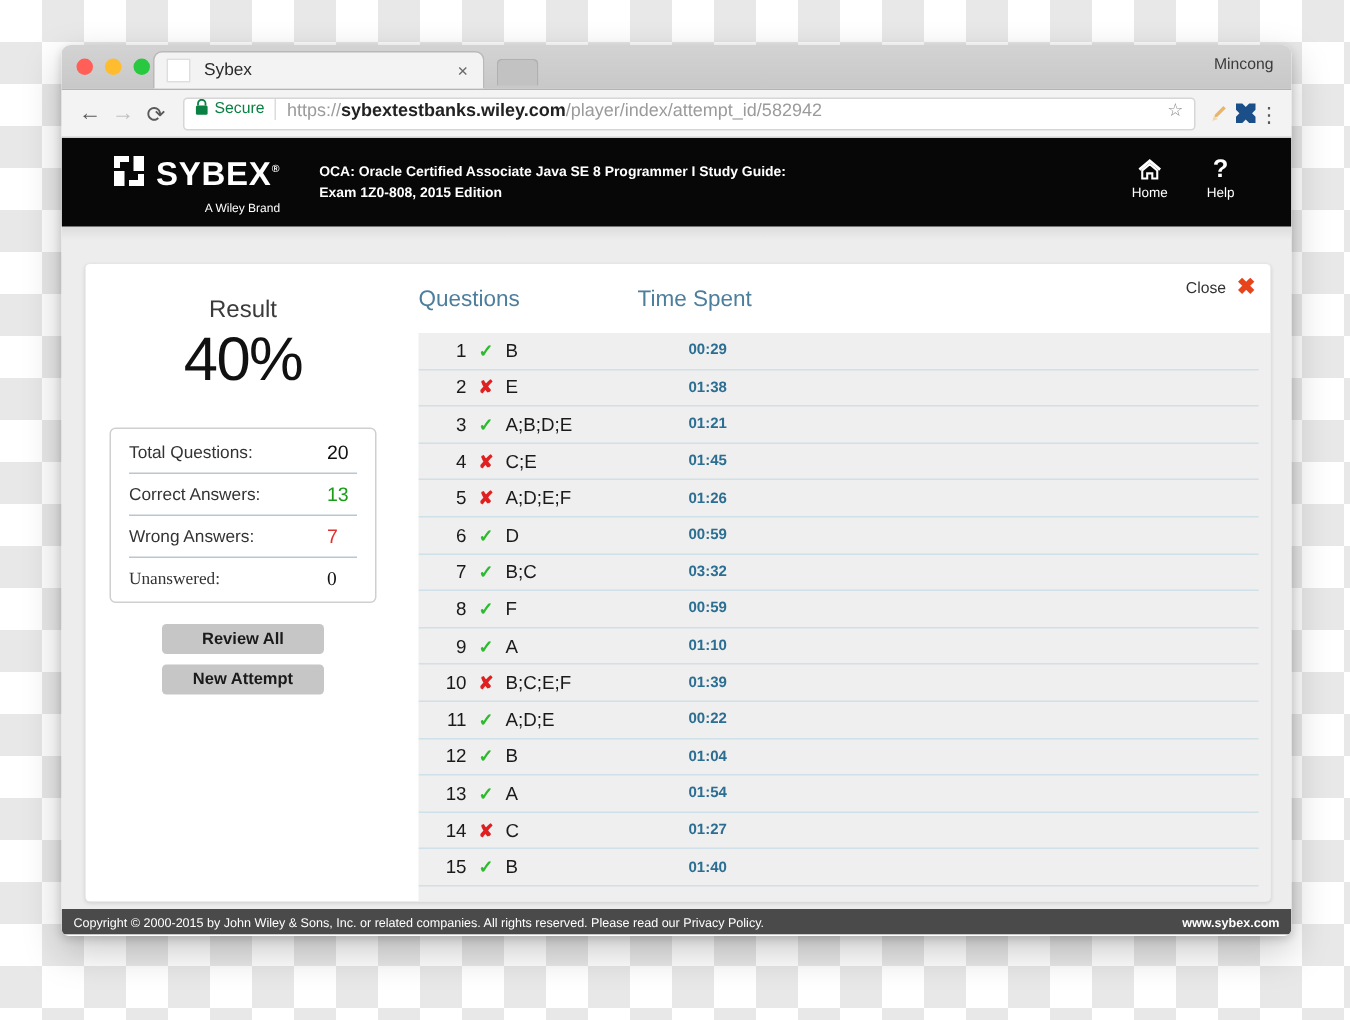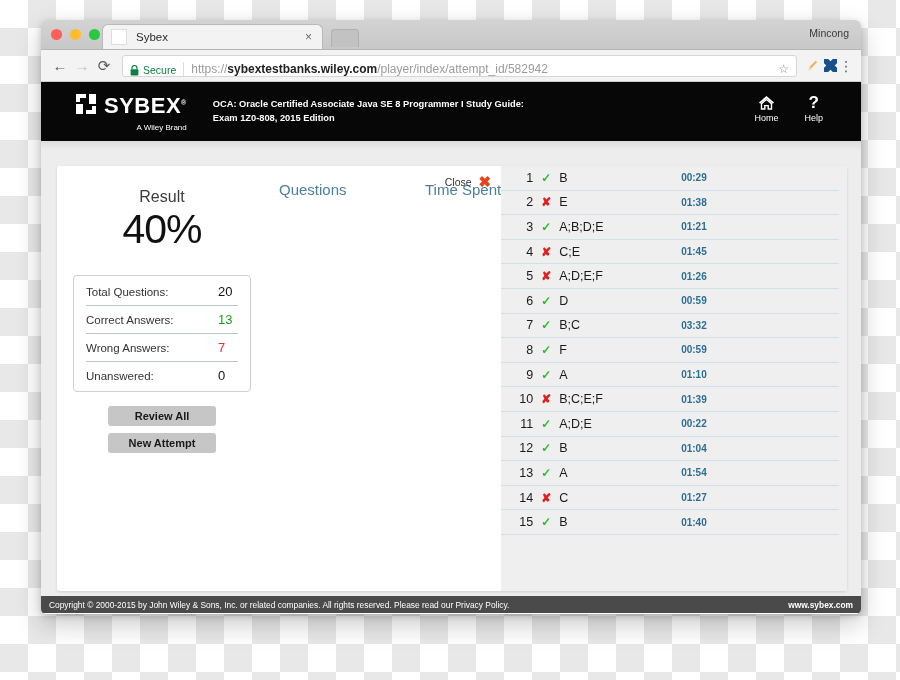--- a/index.html
+++ b/index.html
@@ -20,21 +20,21 @@
       linear-gradient(45deg, #e8e8e8 25%, transparent 25%, transparent 75%, #e8e8e8 75%),
       linear-gradient(45deg, #e8e8e8 25%, transparent 25%, transparent 75%, #e8e8e8 75%);
     background-size: 56px 56px;
     background-position: 0 0, 28px 28px;
   }
 
   
   #browser-window {
     position: absolute;
     left: 41px;
-    top: 20px;
+    top: 30px;
     width: 820px;
     height: 594px;
     background: #ffffff;
     border-radius: 6px 6px 5px 5px;
     box-shadow: 0 10px 26px rgba(0,0,0,0.22), 0 2px 6px rgba(0,0,0,0.16);
     overflow: hidden;
   }
 
   
   .tabstrip {
@@ -132,21 +132,21 @@
   .navbtn.disabled { color: #c0c0c0; }
 
   .urlbox {
     flex: 1 1 auto;
     height: 22px;
     margin: 0 6px 0 7px;
     background: #ffffff;
     border: 1px solid #d6d6d6;
     border-radius: 3px;
     display: flex;
-    align-items: flex-end;
+    align-items: flex-start;
     padding: 0 7px;
     box-sizing: border-box;
     overflow: hidden;
   }
   .lock-icon { flex: 0 0 auto; margin-right: 4px; display:flex; }
   .secure-label {
     font-size: 10.5px;
     color: #0b8043;
     flex: 0 0 auto;
     margin-right: 7px;
@@ -285,21 +285,21 @@
     padding: 2px 12px;
   }
   .stat-row {
     display: flex;
     align-items: center;
     justify-content: space-between;
     height: 27px;
     border-bottom: 1px solid #b9c7d1;
     font-size: 11.5px;
   }
-  .stat-row:last-child { border-bottom: none; }
+  .stat-row:last-child { border-bottom: none; font-family: Liberation Serif, serif; }
   .stat-label { color: #333333; }
   .stat-value { font-size: 13px; color: #111111; min-width: 20px; text-align: left; }
   .stat-value.green { color: #1a9e1a; }
   .stat-value.red   { color: #e03131; }
 
   .btn-stack {
     margin-top: 14px;
     display: flex;
     flex-direction: column;
     align-items: center;
@@ -319,21 +319,21 @@
     padding: 0;
   }
 
   
   .questions-col {
     flex: 1 1 auto;
     position: relative;
     padding: 0 0 0 12px;
     box-sizing: border-box;
     display: flex;
-    flex-direction: row;
+    flex-direction: column;
     min-width: 0;
   }
   .qhead {
     position: relative;
     height: 46px;
     display: flex;
     align-items: center;
     flex: 0 0 auto;
   }
   .qhead-title {

